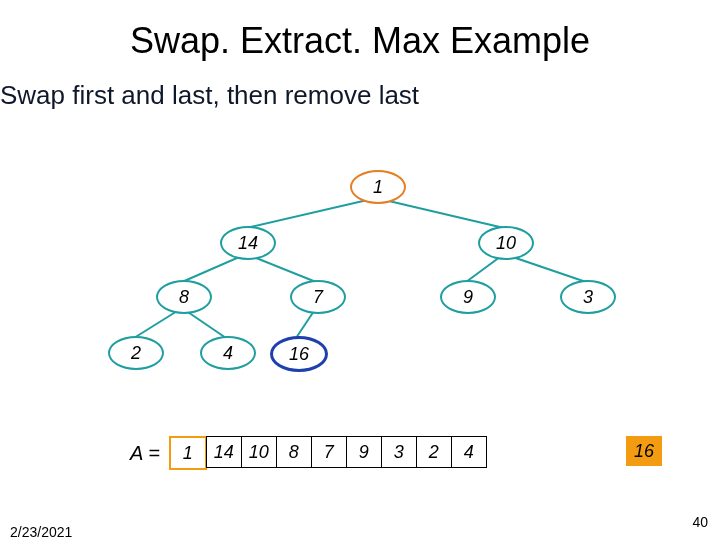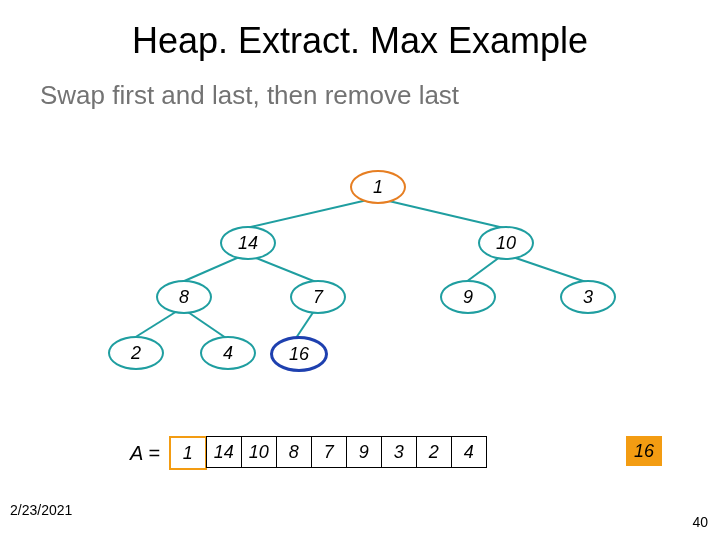--- a/index.html
+++ b/index.html
@@ -12,23 +12,22 @@
     overflow: hidden;
   }
   .title {
     font-size: 36px;
     text-align: center;
     padding-top: 20px;
     color: #000;
   }
   .subtitle {
     font-size: 26px;
-    padding-left: 40px;
     padding-top: 18px;
-    color: #737373;
+    color: #0f172a;
   }
   .tree {
     position: absolute;
     left: 0; top: 170px;
     width: 720px;
     height: 230px;
   }
   .node {
     position: absolute;
     width: 52px;
@@ -83,37 +82,37 @@
     width: 36px;
     height: 30px;
     text-align: center;
     line-height: 30px;
     font-size: 18px;
     font-style: italic;
     color: #000;
   }
   .footer-date {
     position: absolute;
-    bottom: 22px;
+    bottom: 0;
     left: 10px;
     font-size: 14px;
     color: #000;
   }
   .footer-page {
     position: absolute;
     bottom: 10px;
     right: 12px;
     font-size: 14px;
     color: #000;
   }
 </style>
 </head>
 <body>
 
-<div class="title">Heap. Extract. Max Example</div>
+<div class="title">Swap. Extract. Max Example</div>
 <div class="subtitle">Swap first and last, then remove last</div>
 
 <svg class="edge-canvas" id="edge-svg" viewBox="0 0 720 540">
     <line x1="376" y1="198" x2="246" y2="228" stroke="#1f9ea0" stroke-width="2"></line>
     <line x1="376" y1="198" x2="504" y2="228" stroke="#1f9ea0" stroke-width="2"></line>
     <line x1="246" y1="254" x2="182" y2="282" stroke="#1f9ea0" stroke-width="2"></line>
     <line x1="246" y1="254" x2="316" y2="282" stroke="#1f9ea0" stroke-width="2"></line>
     <line x1="504" y1="254" x2="466" y2="282" stroke="#1f9ea0" stroke-width="2"></line>
     <line x1="504" y1="254" x2="586" y2="282" stroke="#1f9ea0" stroke-width="2"></line>
     <line x1="182" y1="308" x2="134" y2="338" stroke="#1f9ea0" stroke-width="2"></line>

